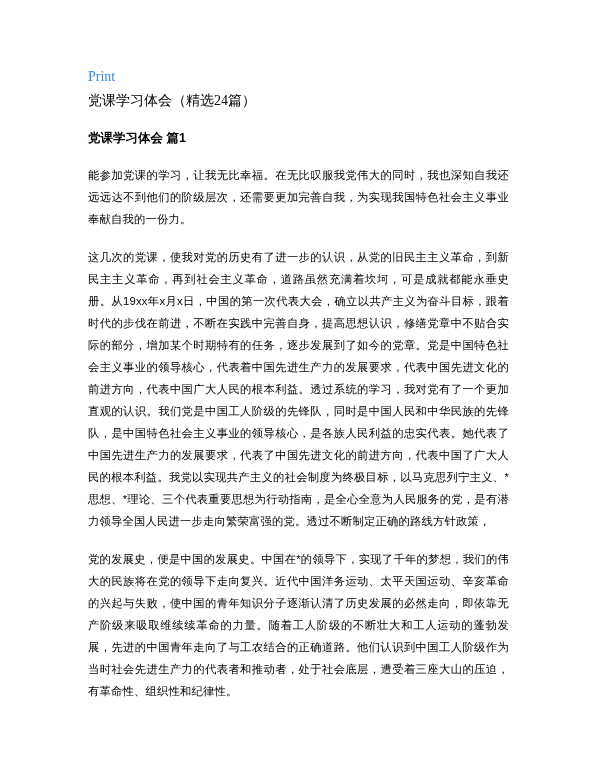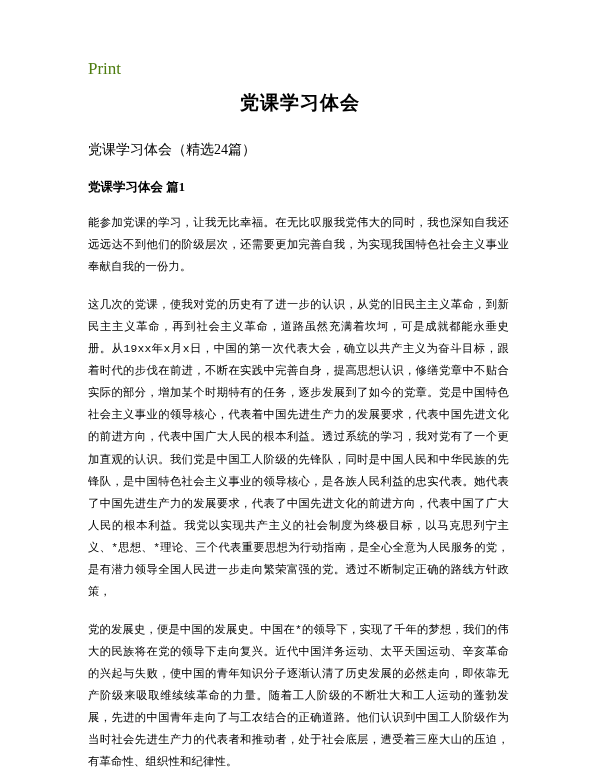--- a/index.html
+++ b/index.html
@@ -17,24 +17,24 @@
   .page {
     position: relative;
     width: 600px;
     height: 776px;
     box-sizing: border-box;
     padding: 0;
   }
   .print-link {
     position: absolute;
     left: 88px;
-    top: 60px;
+    top: 70px;
     font-family: "Liberation Serif", serif;
-    font-size: 17px;
-    color: #4d7c0f;
+    font-size: 14px;
+    color: #3b82f6;
     line-height: 1;
     cursor: pointer;
     user-select: none;
   }
   .content {
     position: absolute;
     left: 88px;
     top: 90px;
     width: 424px;
   }
@@ -47,45 +47,44 @@
     margin: 0 0 22px 0;
     line-height: 1.4;
   }
   .subtitle {
     font-family: "Liberation Serif", serif;
     font-size: 14px;
     margin: 0 0 18px 0;
     line-height: 1.5;
   }
   .section-heading {
-    font-family: Liberation Serif, serif;
+    font-family: Liberation Sans, sans-serif;
     font-size: 12.5px;
     font-weight: bold;
     margin: 0 0 16px 0;
     line-height: 1.5;
   }
   p.para {
-    font-family: Liberation Mono, monospace;
+    font-family: Liberation Sans, sans-serif;
     font-size: 11.3px;
     line-height: 1.95;
     margin: 0 3px 16px 0;
     text-align: justify;
     text-justify: inter-ideograph;
     letter-spacing: 0.2px;
   }
 </style>
 </head>
 <body>
 
 <div class="page">
 
   <div class="print-link">Print</div>
 
   <div class="content">
-    <h1 class="doc-title">党课学习体会</h1>
     <div class="subtitle">党课学习体会（精选24篇）</div>
     <div class="section-heading">党课学习体会 篇1</div>
     <p class="para">能参加党课的学习，让我无比幸福。在无比叹服我党伟大的同时，我也深知自我还远远达不到他们的阶级层次，还需要更加完善自我，为实现我国特色社会主义事业奉献自我的一份力。</p>
     <p class="para">这几次的党课，使我对党的历史有了进一步的认识，从党的旧民主主义革命，到新民主主义革命，再到社会主义革命，道路虽然充满着坎坷，可是成就都能永垂史册。从19xx年x月x日，中国的第一次代表大会，确立以共产主义为奋斗目标，跟着时代的步伐在前进，不断在实践中完善自身，提高思想认识，修缮党章中不贴合实际的部分，增加某个时期特有的任务，逐步发展到了如今的党章。党是中国特色社会主义事业的领导核心，代表着中国先进生产力的发展要求，代表中国先进文化的前进方向，代表中国广大人民的根本利益。透过系统的学习，我对党有了一个更加直观的认识。我们党是中国工人阶级的先锋队，同时是中国人民和中华民族的先锋队，是中国特色社会主义事业的领导核心，是各族人民利益的忠实代表。她代表了中国先进生产力的发展要求，代表了中国先进文化的前进方向，代表中国了广大人民的根本利益。我党以实现共产主义的社会制度为终极目标，以马克思列宁主义、*思想、*理论、三个代表重要思想为行动指南，是全心全意为人民服务的党，是有潜力领导全国人民进一步走向繁荣富强的党。透过不断制定正确的路线方针政策，</p>
     <p class="para">党的发展史，便是中国的发展史。中国在*的领导下，实现了千年的梦想，我们的伟大的民族将在党的领导下走向复兴。近代中国洋务运动、太平天国运动、辛亥革命的兴起与失败，使中国的青年知识分子逐渐认清了历史发展的必然走向，即依靠无产阶级来吸取维续续革命的力量。随着工人阶级的不断壮大和工人运动的蓬勃发展，先进的中国青年走向了与工农结合的正确道路。他们认识到中国工人阶级作为当时社会先进生产力的代表者和推动者，处于社会底层，遭受着三座大山的压迫，有革命性、组织性和纪律性。</p>
   </div>
 
 </div>
 
 </body></html>

